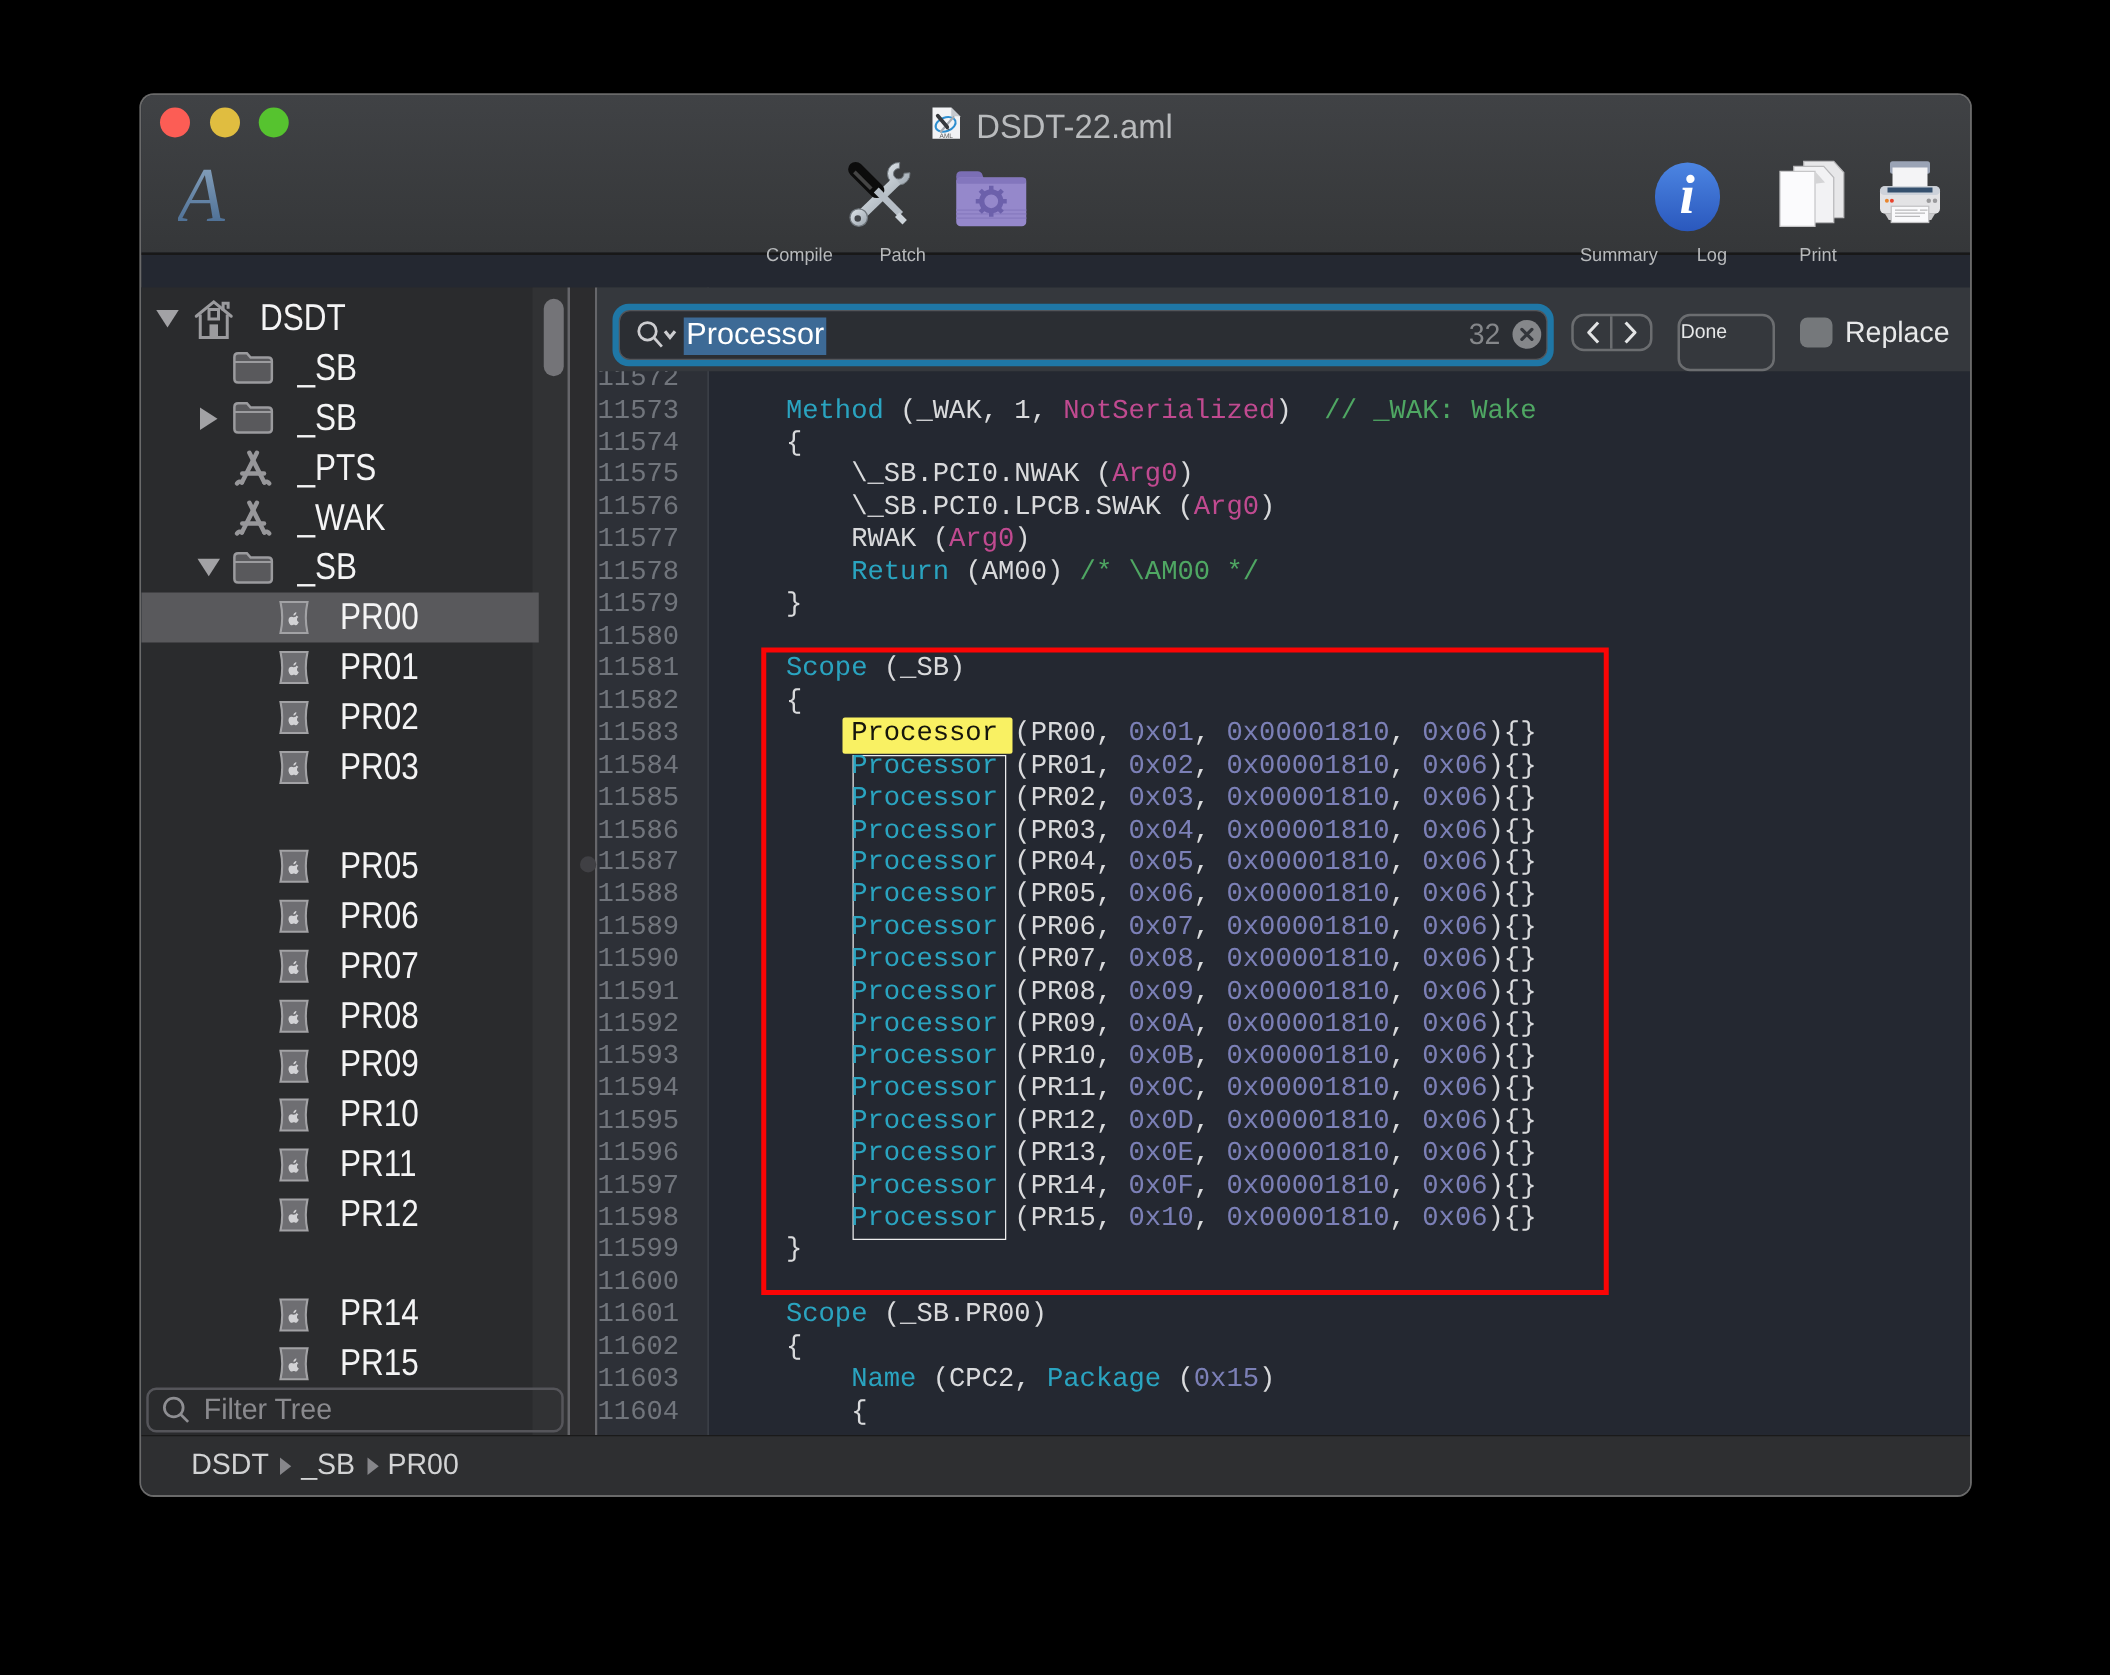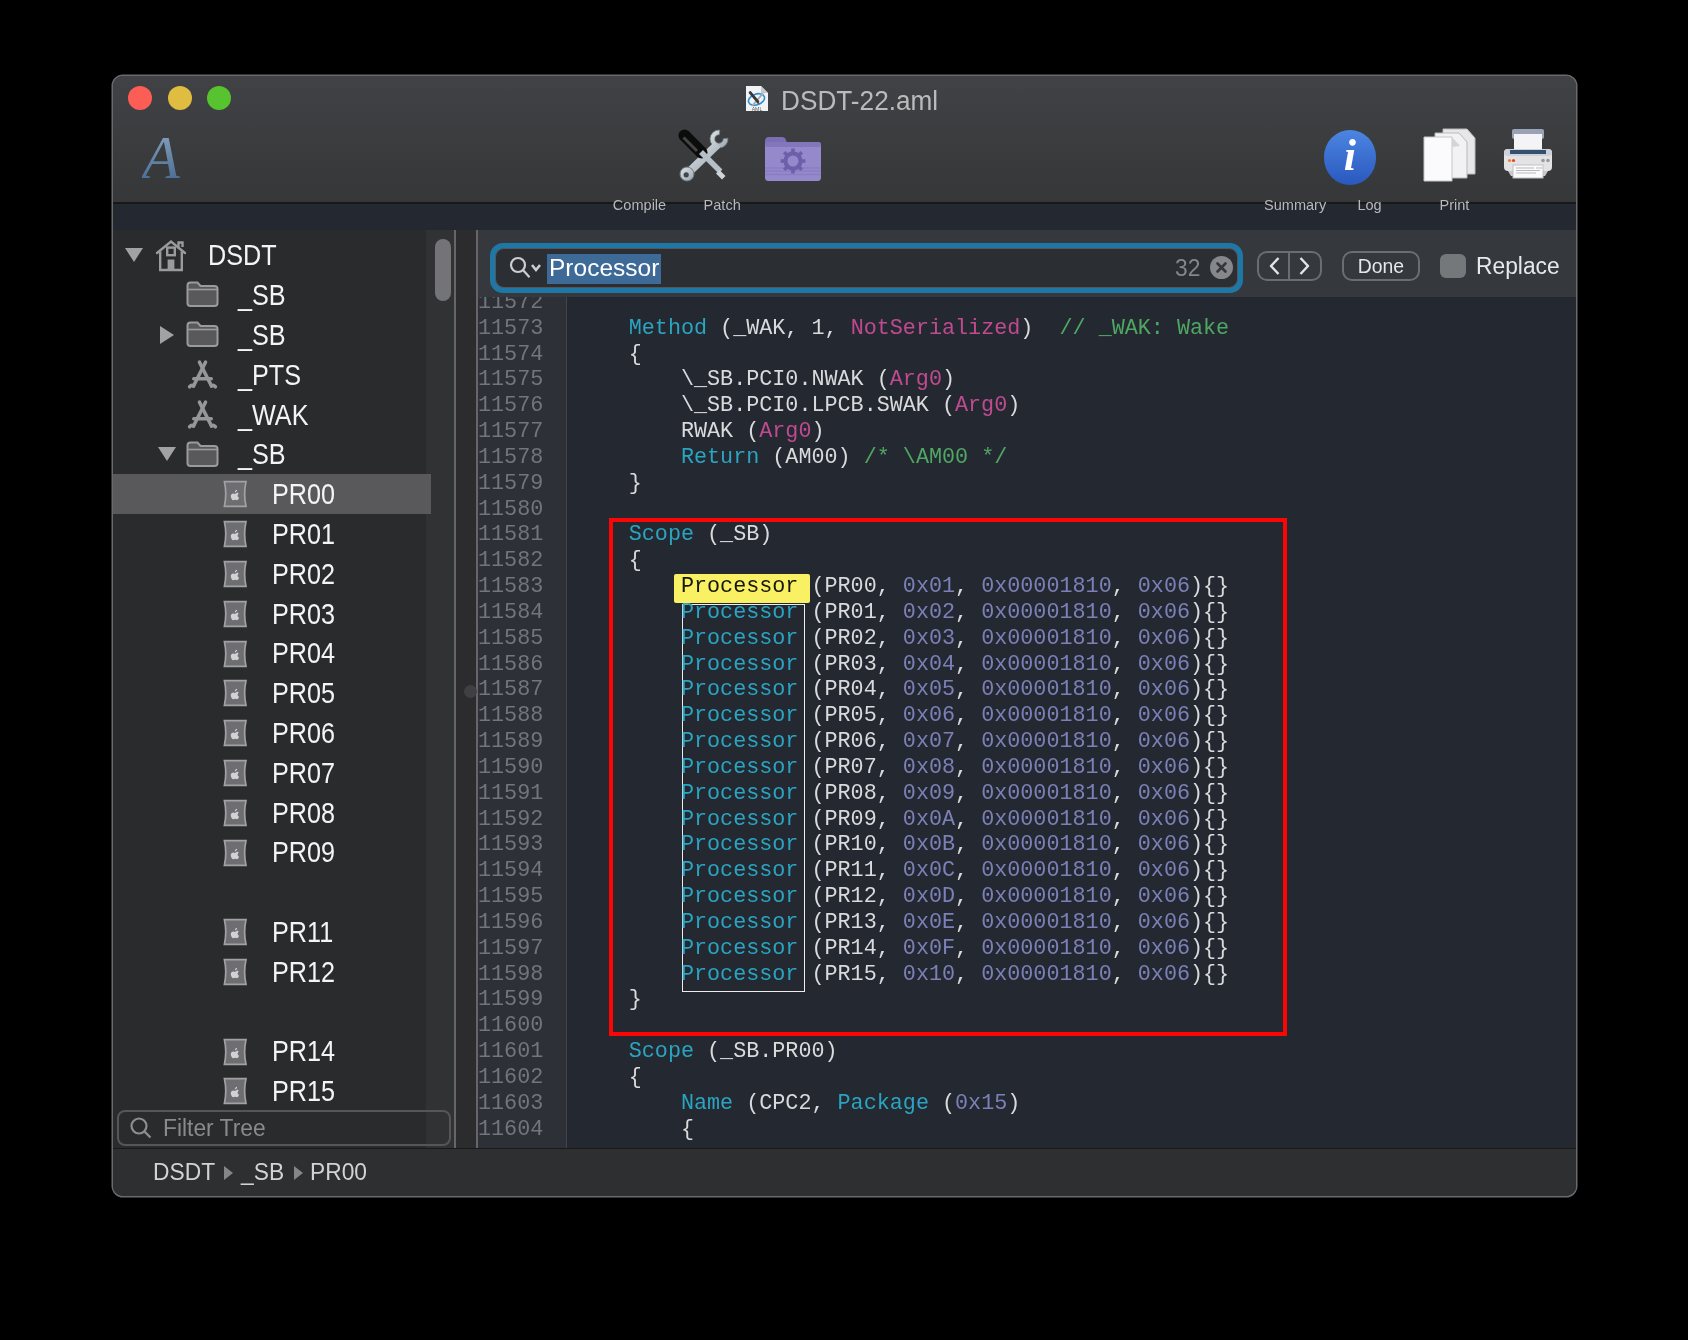--- a/index.html
+++ b/index.html
@@ -219,29 +219,20 @@
         </div>
         <div class="trow" style="top:363.7px">
           <span class="ticon" style="left:107.7px;top:6px"><svg width="29" height="28" viewBox="0 0 29 28">
 <path d="M3.4 1.6 H25 C23.2 9.8 23.2 18.2 25 26.4 H3.4 C5.2 18.2 5.2 9.8 3.4 1.6 Z" fill="#6e6e72" stroke="#a2a2a5" stroke-width="1.7"></path>
 <g transform="translate(14.4,14.6) scale(0.72) translate(-14.9,-14.8)">
                 <path d="M14.9 9.3c.6-.8 1.6-1.3 2.4-1.3.1.9-.3 1.8-.9 2.5-.6.7-1.5 1.3-2.4 1.2-.1-.9.4-1.8.9-2.4zm1.9 2.7c.9 0 2 .5 2.7 1.5-2.4 1.4-1.9 4.7.5 5.6-.5 1.4-1.8 3.6-3.2 3.6-.9 0-1.3-.6-2.4-.6s-1.6.6-2.4.6c-1.5 0-3.5-3.1-3.5-5.7 0-2.5 1.7-3.8 3.3-3.8.9 0 1.7.6 2.3.6.5 0 1.6-.8 2.7-.8z" fill="#d2d2d5"></path>
               </g>
 </svg></span>
           <span class="tlabel" style="left:159px">PR03</span>
         </div>
-        <div class="trow" style="top:403.5px">
-          <span class="ticon" style="left:107.7px;top:6px"><svg width="29" height="28" viewBox="0 0 29 28">
-<path d="M3.4 1.6 H25 C23.2 9.8 23.2 18.2 25 26.4 H3.4 C5.2 18.2 5.2 9.8 3.4 1.6 Z" fill="#6e6e72" stroke="#a2a2a5" stroke-width="1.7"></path>
-<g transform="translate(14.4,14.6) scale(0.72) translate(-14.9,-14.8)">
-                <path d="M14.9 9.3c.6-.8 1.6-1.3 2.4-1.3.1.9-.3 1.8-.9 2.5-.6.7-1.5 1.3-2.4 1.2-.1-.9.4-1.8.9-2.4zm1.9 2.7c.9 0 2 .5 2.7 1.5-2.4 1.4-1.9 4.7.5 5.6-.5 1.4-1.8 3.6-3.2 3.6-.9 0-1.3-.6-2.4-.6s-1.6.6-2.4.6c-1.5 0-3.5-3.1-3.5-5.7 0-2.5 1.7-3.8 3.3-3.8.9 0 1.7.6 2.3.6.5 0 1.6-.8 2.7-.8z" fill="#d2d2d5"></path>
-              </g>
-</svg></span>
-          <span class="tlabel" style="left:159px">PR04</span>
-        </div>
         <div class="trow" style="top:443.3px">
           <span class="ticon" style="left:107.7px;top:6px"><svg width="29" height="28" viewBox="0 0 29 28">
 <path d="M3.4 1.6 H25 C23.2 9.8 23.2 18.2 25 26.4 H3.4 C5.2 18.2 5.2 9.8 3.4 1.6 Z" fill="#6e6e72" stroke="#a2a2a5" stroke-width="1.7"></path>
 <g transform="translate(14.4,14.6) scale(0.72) translate(-14.9,-14.8)">
                 <path d="M14.9 9.3c.6-.8 1.6-1.3 2.4-1.3.1.9-.3 1.8-.9 2.5-.6.7-1.5 1.3-2.4 1.2-.1-.9.4-1.8.9-2.4zm1.9 2.7c.9 0 2 .5 2.7 1.5-2.4 1.4-1.9 4.7.5 5.6-.5 1.4-1.8 3.6-3.2 3.6-.9 0-1.3-.6-2.4-.6s-1.6.6-2.4.6c-1.5 0-3.5-3.1-3.5-5.7 0-2.5 1.7-3.8 3.3-3.8.9 0 1.7.6 2.3.6.5 0 1.6-.8 2.7-.8z" fill="#d2d2d5"></path>
               </g>
 </svg></span>
           <span class="tlabel" style="left:159px">PR05</span>
         </div>
         <div class="trow" style="top:483.1px">
@@ -272,20 +263,29 @@
           <span class="tlabel" style="left:159px">PR08</span>
         </div>
         <div class="trow" style="top:602.5px">
           <span class="ticon" style="left:107.7px;top:6px"><svg width="29" height="28" viewBox="0 0 29 28">
 <path d="M3.4 1.6 H25 C23.2 9.8 23.2 18.2 25 26.4 H3.4 C5.2 18.2 5.2 9.8 3.4 1.6 Z" fill="#6e6e72" stroke="#a2a2a5" stroke-width="1.7"></path>
 <g transform="translate(14.4,14.6) scale(0.72) translate(-14.9,-14.8)">
                 <path d="M14.9 9.3c.6-.8 1.6-1.3 2.4-1.3.1.9-.3 1.8-.9 2.5-.6.7-1.5 1.3-2.4 1.2-.1-.9.4-1.8.9-2.4zm1.9 2.7c.9 0 2 .5 2.7 1.5-2.4 1.4-1.9 4.7.5 5.6-.5 1.4-1.8 3.6-3.2 3.6-.9 0-1.3-.6-2.4-.6s-1.6.6-2.4.6c-1.5 0-3.5-3.1-3.5-5.7 0-2.5 1.7-3.8 3.3-3.8.9 0 1.7.6 2.3.6.5 0 1.6-.8 2.7-.8z" fill="#d2d2d5"></path>
               </g>
 </svg></span>
           <span class="tlabel" style="left:159px">PR09</span>
+        </div>
+        <div class="trow" style="top:642.3px">
+          <span class="ticon" style="left:107.7px;top:6px"><svg width="29" height="28" viewBox="0 0 29 28">
+<path d="M3.4 1.6 H25 C23.2 9.8 23.2 18.2 25 26.4 H3.4 C5.2 18.2 5.2 9.8 3.4 1.6 Z" fill="#6e6e72" stroke="#a2a2a5" stroke-width="1.7"></path>
+<g transform="translate(14.4,14.6) scale(0.72) translate(-14.9,-14.8)">
+                <path d="M14.9 9.3c.6-.8 1.6-1.3 2.4-1.3.1.9-.3 1.8-.9 2.5-.6.7-1.5 1.3-2.4 1.2-.1-.9.4-1.8.9-2.4zm1.9 2.7c.9 0 2 .5 2.7 1.5-2.4 1.4-1.9 4.7.5 5.6-.5 1.4-1.8 3.6-3.2 3.6-.9 0-1.3-.6-2.4-.6s-1.6.6-2.4.6c-1.5 0-3.5-3.1-3.5-5.7 0-2.5 1.7-3.8 3.3-3.8.9 0 1.7.6 2.3.6.5 0 1.6-.8 2.7-.8z" fill="#d2d2d5"></path>
+              </g>
+</svg></span>
+          <span class="tlabel" style="left:159px">PR10</span>
         </div>
         <div class="trow" style="top:682.1px">
           <span class="ticon" style="left:107.7px;top:6px"><svg width="29" height="28" viewBox="0 0 29 28">
 <path d="M3.4 1.6 H25 C23.2 9.8 23.2 18.2 25 26.4 H3.4 C5.2 18.2 5.2 9.8 3.4 1.6 Z" fill="#6e6e72" stroke="#a2a2a5" stroke-width="1.7"></path>
 <g transform="translate(14.4,14.6) scale(0.72) translate(-14.9,-14.8)">
                 <path d="M14.9 9.3c.6-.8 1.6-1.3 2.4-1.3.1.9-.3 1.8-.9 2.5-.6.7-1.5 1.3-2.4 1.2-.1-.9.4-1.8.9-2.4zm1.9 2.7c.9 0 2 .5 2.7 1.5-2.4 1.4-1.9 4.7.5 5.6-.5 1.4-1.8 3.6-3.2 3.6-.9 0-1.3-.6-2.4-.6s-1.6.6-2.4.6c-1.5 0-3.5-3.1-3.5-5.7 0-2.5 1.7-3.8 3.3-3.8.9 0 1.7.6 2.3.6.5 0 1.6-.8 2.7-.8z" fill="#d2d2d5"></path>
               </g>
 </svg></span>
           <span class="tlabel" style="left:159px">PR11</span>
         </div>
@@ -359,21 +359,21 @@
         </div>
    <div class="btn" style="left:778.5px;top:20.8px;width:65.4px;height:30px">
      <div style="position:absolute;left:50%;top:0;width:2px;height:26px;background:#6b6d70;transform:translateX(-1px)"></div>
      <svg width="61" height="26" viewBox="0 0 61 26" style="display:block">
             <g fill="none" stroke="#e3e4e5" stroke-width="2.5" stroke-linejoin="round">
               <path d="M19.5 5 l-7.5 8 7.5 8"></path>
               <path d="M41.5 5 l7.5 8 -7.5 8"></path>
             </g>
           </svg>
    </div>
-   <div class="btn" style="left:863.5px;top:20.8px;width:78.5px;height:30px;text-align:center;font-size:20px;color:#e6e7e8"><span style="display:inline-block;transform:scaleX(.97);line-height:26px">Done</span></div>
+   <div class="btn" style="left:863.5px;top:20.8px;width:78.5px;height:46px;font-size:16px;color:#e6e7e8"><span style="display:inline-block;transform:scaleX(.97);line-height:26px">Done</span></div>
    <div style="position:absolute;left:962.3px;top:24.1px;width:25.5px;height:24.2px;border-radius:6px;background:#75787b"></div>
    <span class="ui" style="left:998px;top:36px;transform:translateY(-50%) scaleX(.97)">Replace</span>
   </div>
  </div>
  <div class="bbar">
    <span class="ui" style="left:40px;top:22.5px;transform:translateY(-50%) scaleX(.97);color:#d2d3d4">DSDT</span>
    <span class="crumb-arrow" style="left:111px"></span>
    <span class="ui" style="left:128px;top:22.5px;transform:translateY(-50%) scaleX(.97);color:#d2d3d4">_SB</span>
    <span class="crumb-arrow" style="left:181px"></span>
    <span class="ui" style="left:197px;top:22.5px;transform:translateY(-50%) scaleX(.97);color:#d2d3d4">PR00</span>

